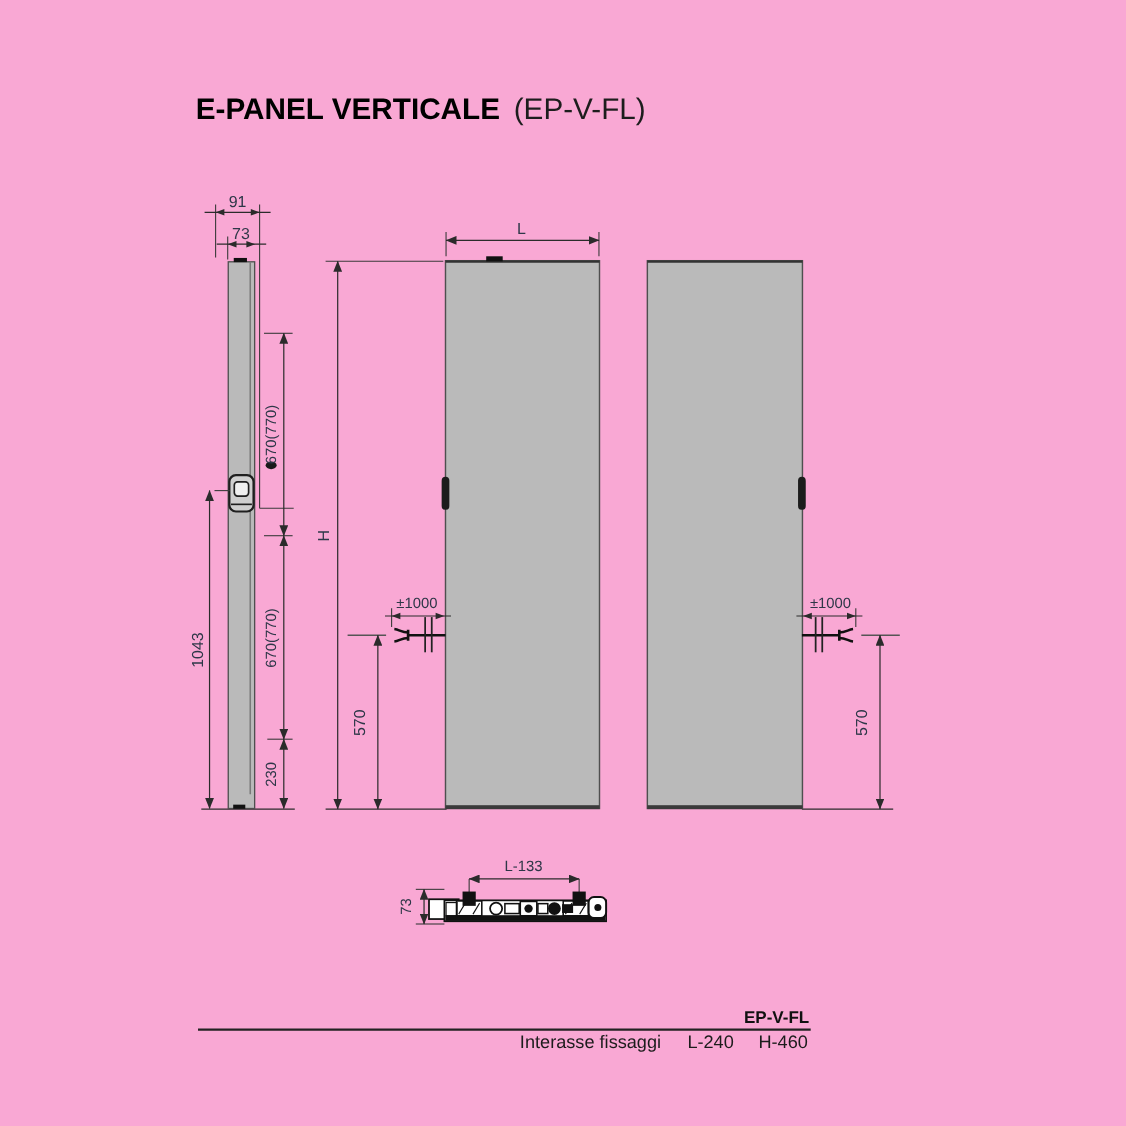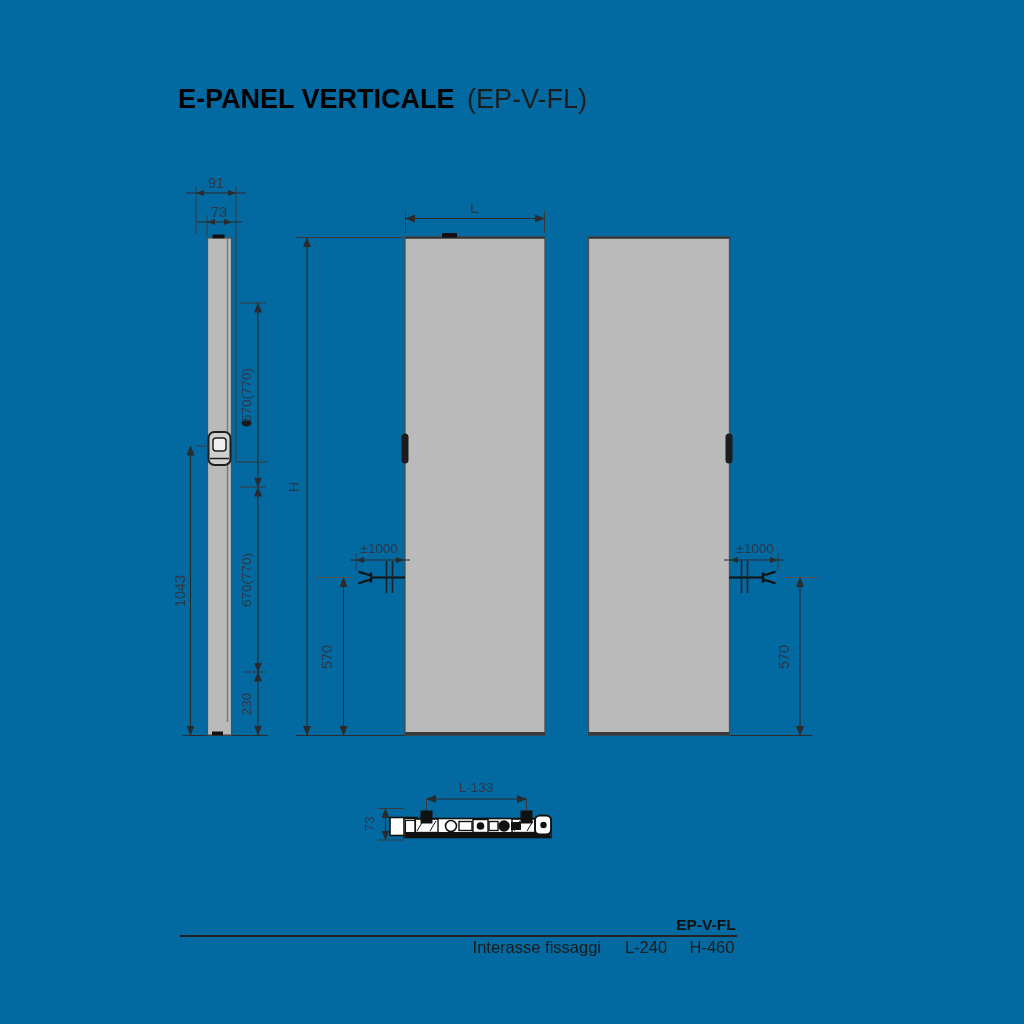--- a/index.html
+++ b/index.html
@@ -1,16 +1,16 @@
 <!DOCTYPE html>
 <html><head>
 <meta charset="utf-8">
 <style>
   html,body{margin:0;padding:0;background:#ffffff;}
-  #page{position:relative;width:1024px;height:1024px;background:#0369a1;
+  #page{position:relative;width:1024px;height:1024px;background:#f9a8d4;
         font-family:"Liberation Sans",sans-serif;}
   svg{position:absolute;left:0;top:0;}
   text{fill:#2e3748;}
   .dim{font-size:14.5px;}
   .dim-s{font-size:13.5px;}
   .lbl{font-size:14.5px;}
   .title-main{font-size:27px;font-weight:bold;fill:#000000;}
   .title-code{font-size:27px;font-weight:400;fill:#1d1d1d;}
   .tbl-model{font-size:15.5px;font-weight:bold;fill:#111111;}
   .tbl-text{font-size:16.5px;fill:#1c1c1c;}

